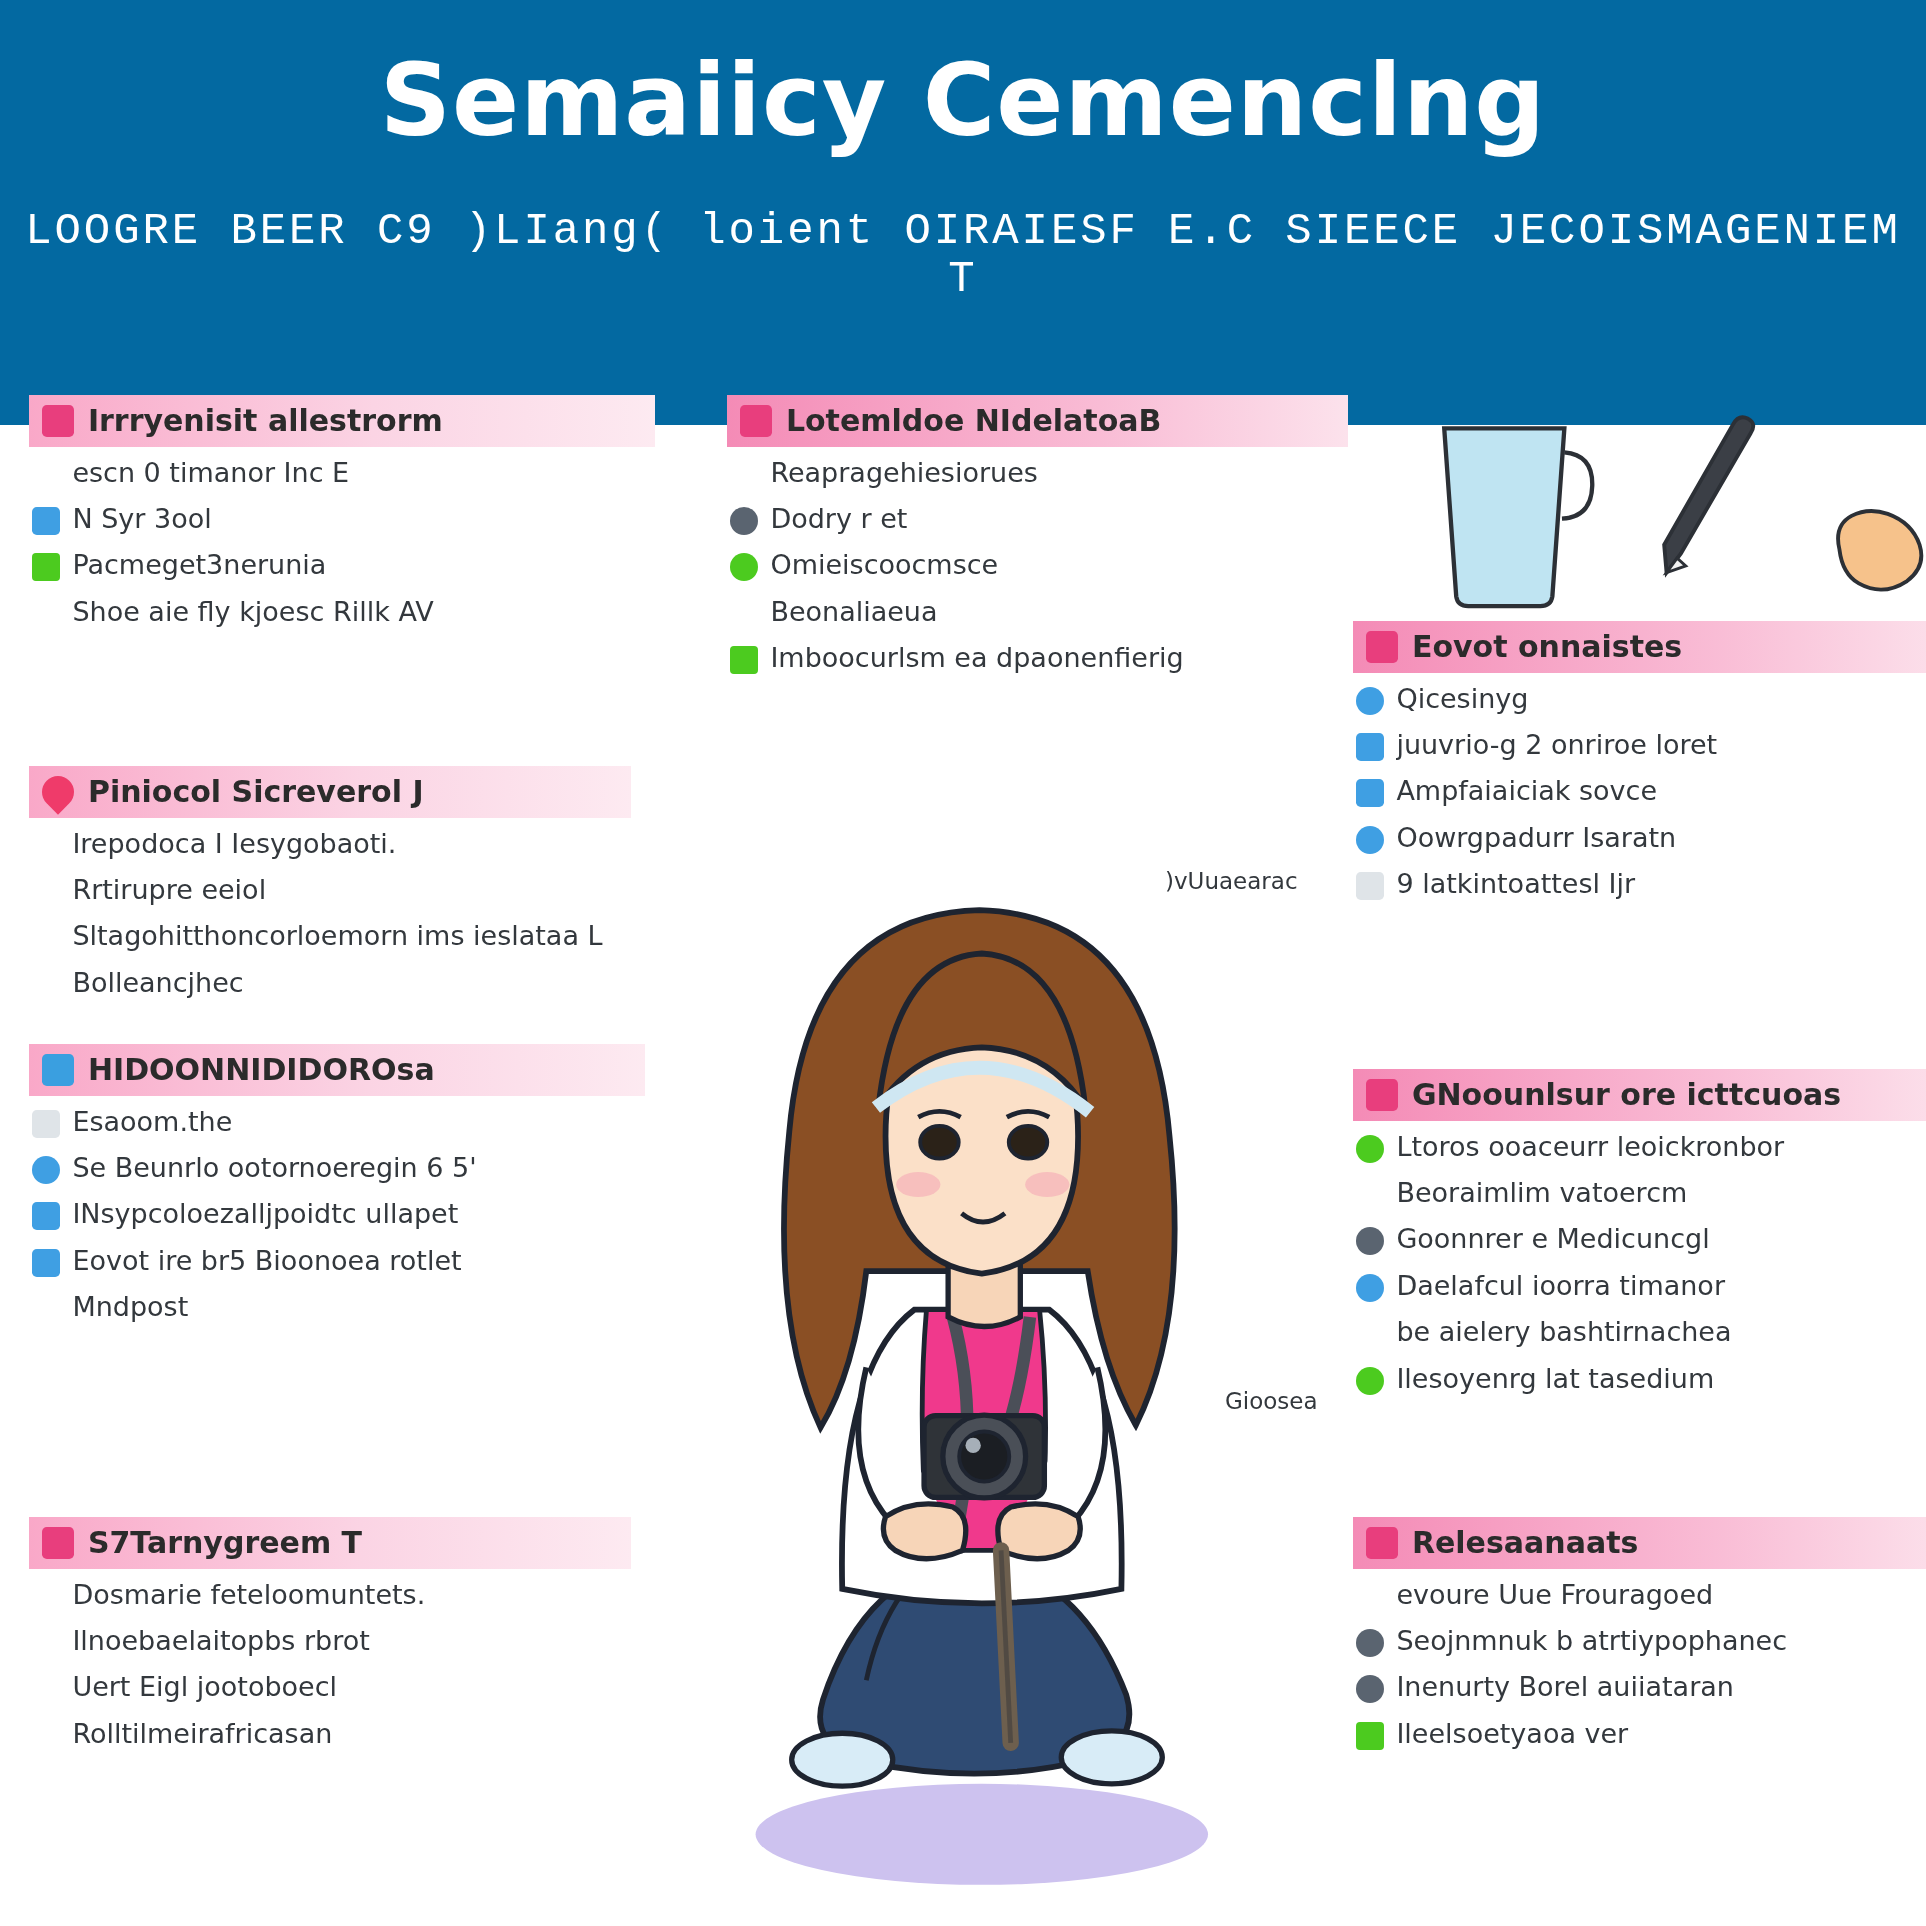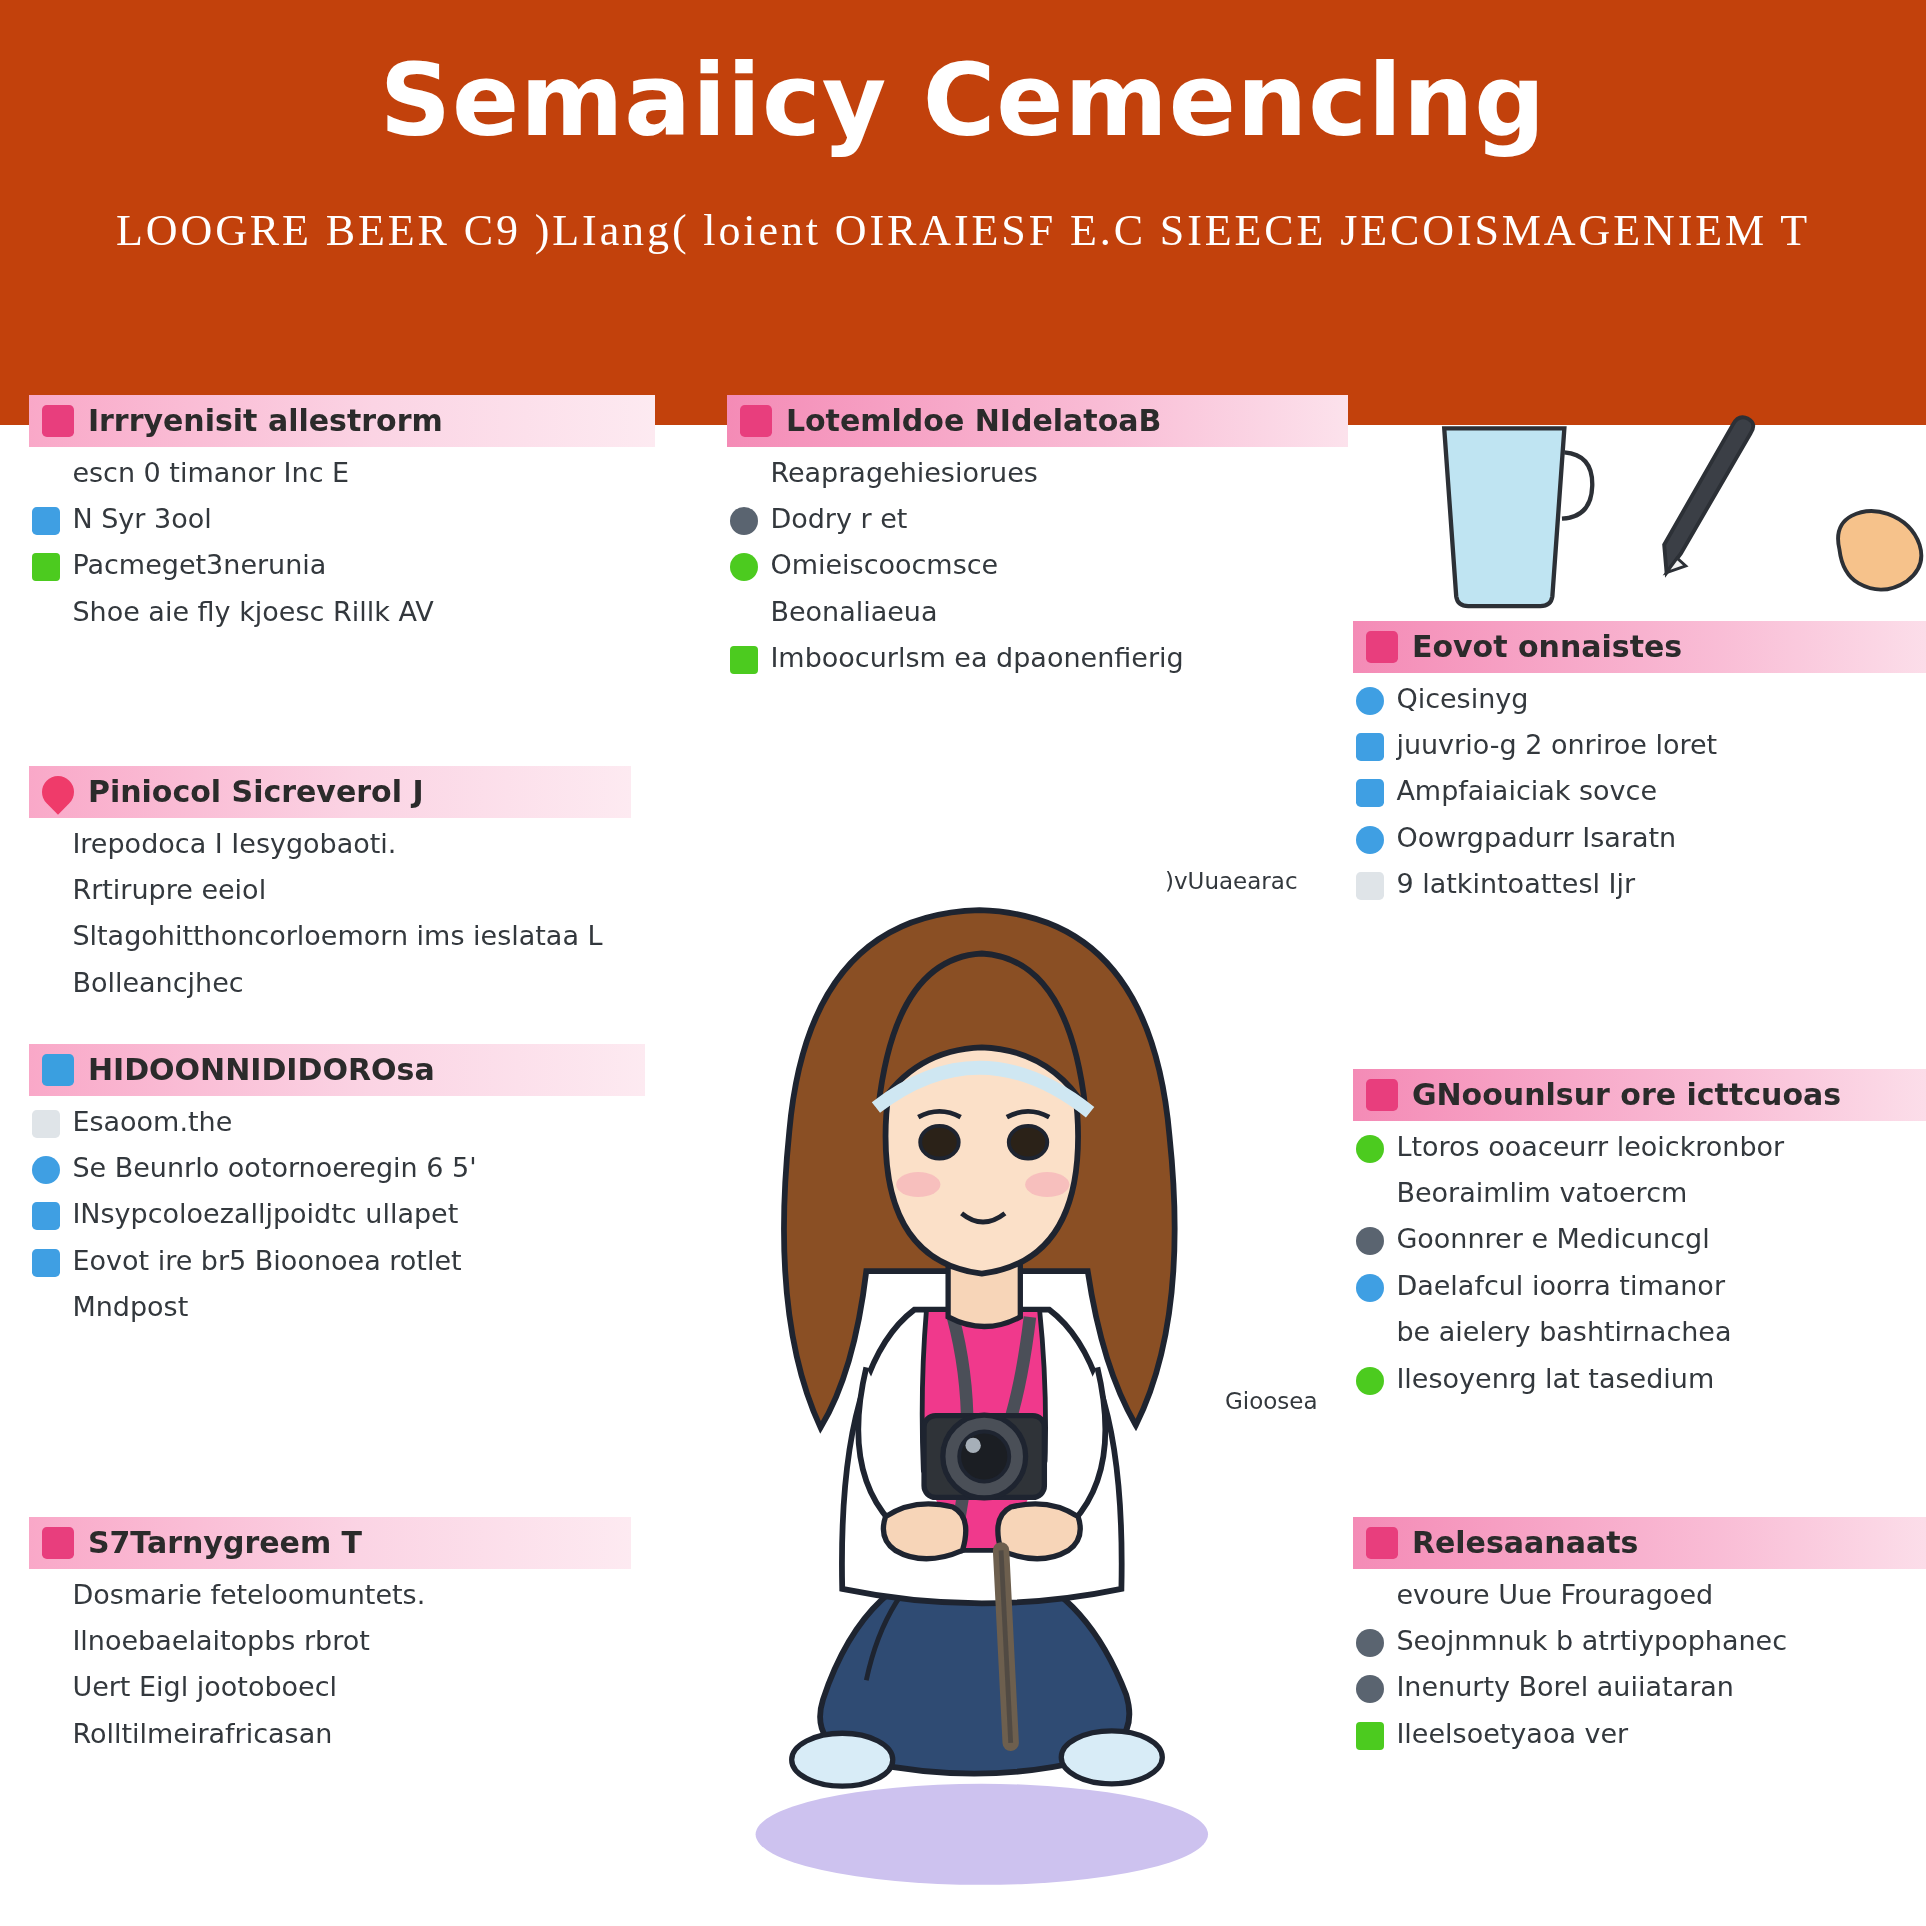--- a/index.html
+++ b/index.html
@@ -15,21 +15,21 @@
     overflow: hidden;
   }
 
   
   .banner {
     position: absolute;
     left: 0;
     top: 0;
     width: 1926px;
     height: 425px;
-    background: #c2410c;
+    background: #0369a1;
     box-sizing: border-box;
   }
   .banner-title {
     position: absolute;
     top: 51px;
     left: 0;
     width: 100%;
     text-align: center;
     font-size: 99px;
     line-height: 99px;
@@ -42,21 +42,21 @@
   .banner-sub {
     position: absolute;
     top: 207px;
     left: 0;
     width: 100%;
     text-align: center;
     font-size: 44px;
     line-height: 48px;
     color: #ffffff;
     letter-spacing: 2.9px;
-    font-family: Liberation Serif, serif;
+    font-family: Liberation Mono, monospace;
     filter: blur(0.7px);
   }
 
   
   .block {
     position: absolute;
   }
   .block-head {
     display: flex;
     align-items: center;

